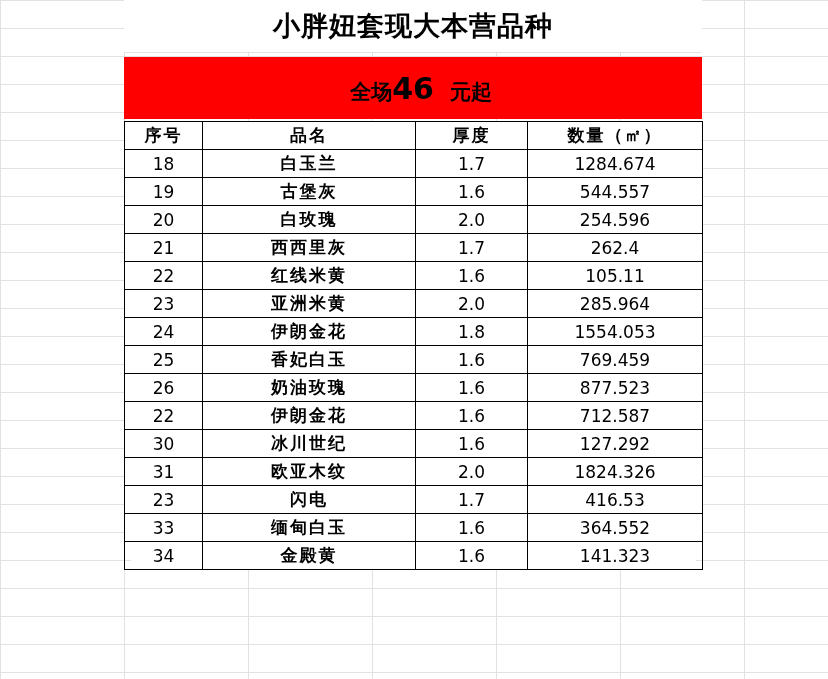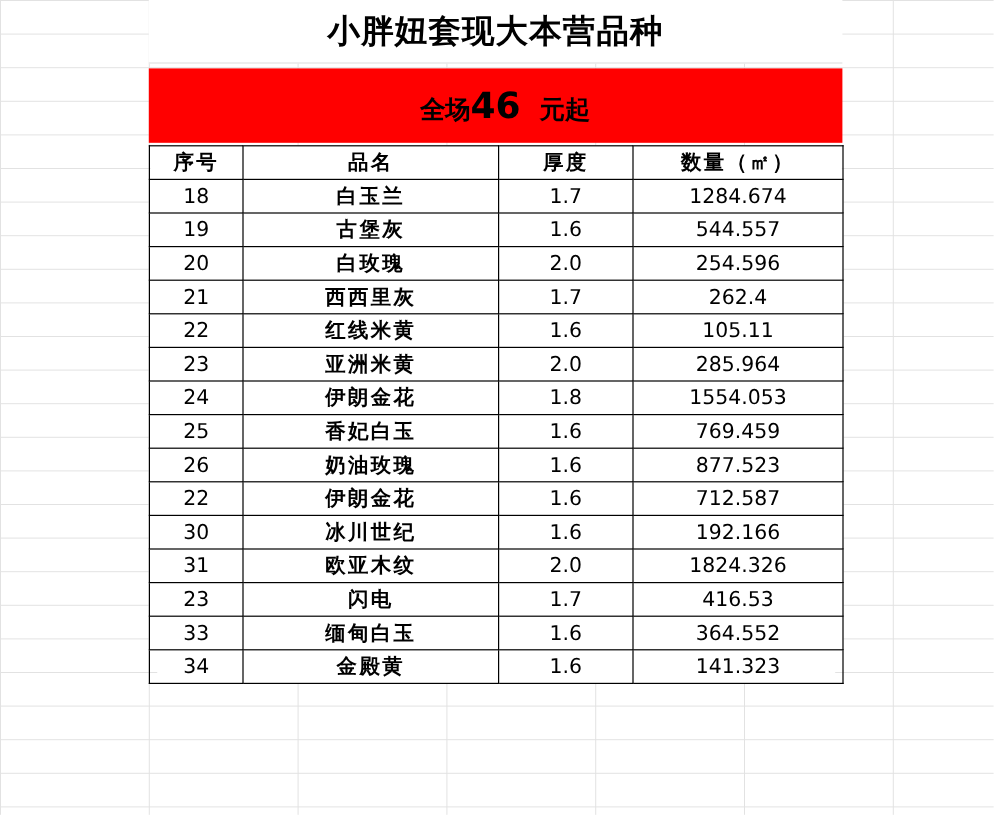--- a/index.html
+++ b/index.html
@@ -198,21 +198,21 @@
         <tr>
           <td class="idx-cell">22</td>
           <td class="name-cell">伊朗金花</td>
           <td class="thick-cell">1.6</td>
           <td class="qty-cell">712.587</td>
         </tr>
         <tr>
           <td class="idx-cell">30</td>
           <td class="name-cell">冰川世纪</td>
           <td class="thick-cell">1.6</td>
-          <td class="qty-cell">192.166</td>
+          <td class="qty-cell">127.292</td>
         </tr>
         <tr>
           <td class="idx-cell">31</td>
           <td class="name-cell">欧亚木纹</td>
           <td class="thick-cell">2.0</td>
           <td class="qty-cell">1824.326</td>
         </tr>
         <tr>
           <td class="idx-cell">23</td>
           <td class="name-cell">闪电</td>

